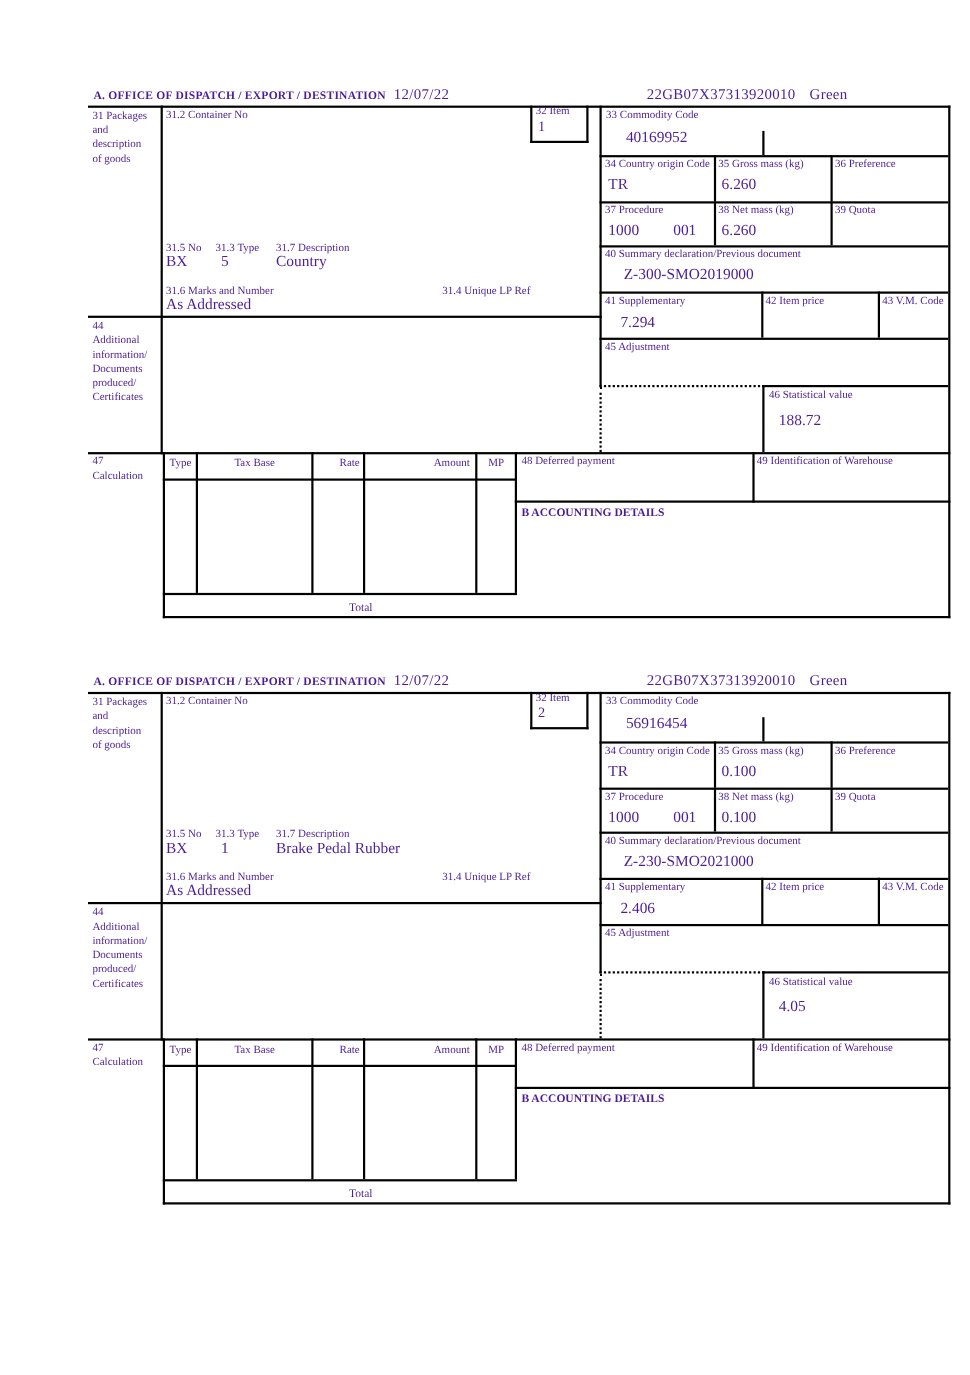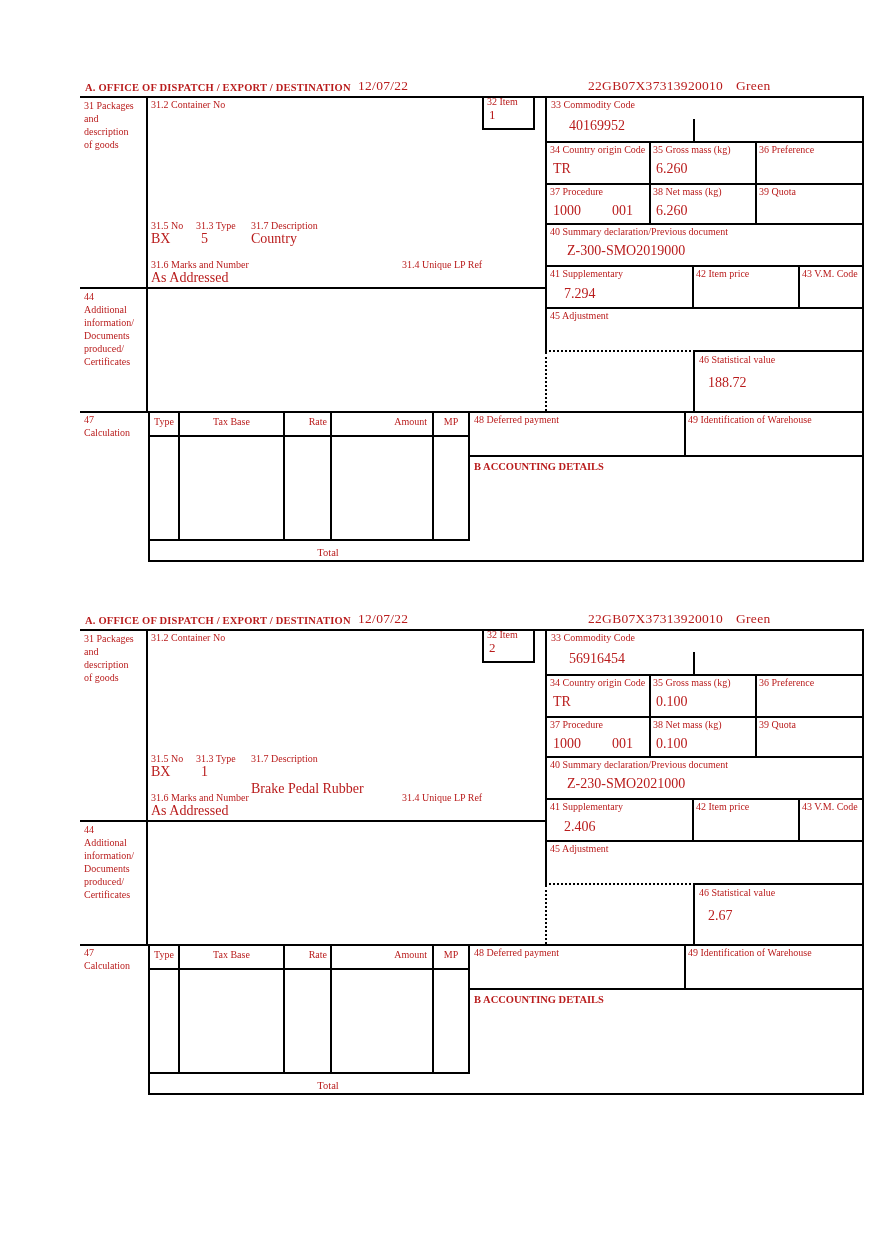--- a/index.html
+++ b/index.html
@@ -1,16 +1,16 @@
 <!DOCTYPE html>
 <html><head>
 <meta charset="utf-8">
 <style>
   html,body{margin:0;padding:0;background:#fff;}
-  #page{position:relative;width:882px;height:1250px;background:#fff;color:#b91c1c;
+  #page{position:relative;width:882px;height:1250px;background:#fff;color:#4c1d95;
         font-family:"Liberation Serif",serif;overflow:hidden;}
   .section{position:absolute;left:80px;width:784px;height:489px;}
   #page .section:nth-of-type(1){top:76px;}
   #page .section:nth-of-type(2){top:609px;}
   .section span,.section div.txt{position:absolute;white-space:nowrap;line-height:1.05;}
   .ln{position:absolute;background:#000;}
   .dot-h{position:absolute;border-top:2px dotted #000;}
   .dot-v{position:absolute;border-left:2px dotted #000;}
   .lbl{font-size:10px;}
   .val{font-size:14px;}
@@ -171,21 +171,21 @@
       <div class="box32" style="left:402px;top:20px;width:53px;height:34px">
         <span class="lbl" style="left:3px;top:1px">32 Item</span>
         <span class="val13" style="left:5px;top:12px">2</span>
       </div>
 
       <span class="lbl" style="left:71px;top:145px">31.5 No</span>
       <span class="lbl" style="left:116px;top:145px">31.3 Type</span>
       <span class="lbl" style="left:171px;top:145px">31.7 Description</span>
       <span class="val" style="left:71px;top:156px">BX</span>
       <span class="val" style="left:121px;top:156px">1</span>
-      <span class="val" style="left:171px;top:173px">Brake Pedal Rubber</span>
+      <span class="val" style="left:171px;top:156px">Brake Pedal Rubber</span>
 
       <span class="lbl" style="left:71px;top:184px">31.6 Marks and Number</span>
       <span class="lbl" style="left:322px;top:184px">31.4 Unique LP Ref</span>
       <span class="val" style="left:71px;top:195px">As Addressed</span>
 
       <div class="ln" style="left:0;top:211px;width:467px;height:2px"></div>
 
       <span class="lbl" style="left:4px;top:216px">44</span>
       <span class="lbl" style="left:4px;top:229px">Additional</span>
       <span class="lbl" style="left:4px;top:242px">information/</span>
@@ -228,21 +228,21 @@
       <div class="ln" style="left:612px;top:189px;width:2px;height:42px"></div>
       <div class="ln" style="left:718px;top:189px;width:2px;height:42px"></div>
       <div class="ln" style="left:465px;top:231px;width:317px;height:2px"></div>
 
       <span class="lbl" style="left:470px;top:235px">45 Adjustment</span>
 
       <div class="dot-h" style="left:465px;top:274px;width:150px"></div>
       <div class="ln" style="left:613px;top:274px;width:169px;height:2px"></div>
       <div class="ln" style="left:613px;top:274px;width:2px;height:61px"></div>
       <span class="lbl" style="left:619px;top:279px">46 Statistical value</span>
-      <span class="val" style="left:628px;top:300px">2.67</span>
+      <span class="val" style="left:628px;top:300px">4.05</span>
 
       <div class="ln" style="left:0;top:335px;width:784px;height:2px"></div>
       <span class="lbl" style="left:4px;top:339px">47</span>
       <span class="lbl" style="left:4px;top:352px">Calculation</span>
 
       <div class="ln" style="left:68px;top:335px;width:2px;height:151px"></div>
       <div class="ln" style="left:98px;top:335px;width:2px;height:128px"></div>
       <div class="ln" style="left:203px;top:335px;width:2px;height:128px"></div>
       <div class="ln" style="left:250px;top:335px;width:2px;height:128px"></div>
       <div class="ln" style="left:352px;top:335px;width:2px;height:128px"></div>

